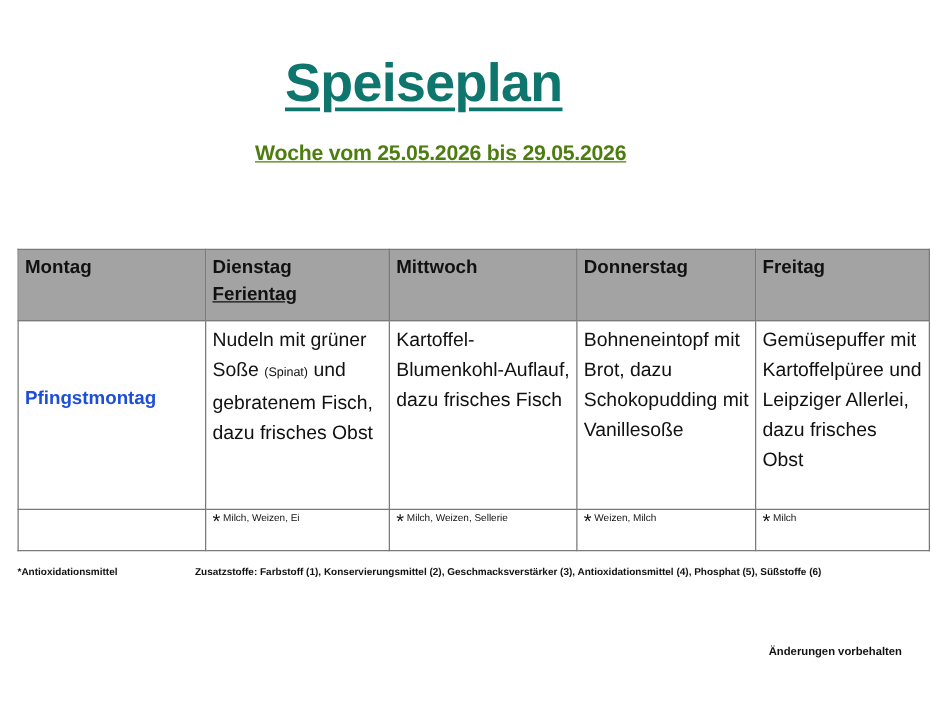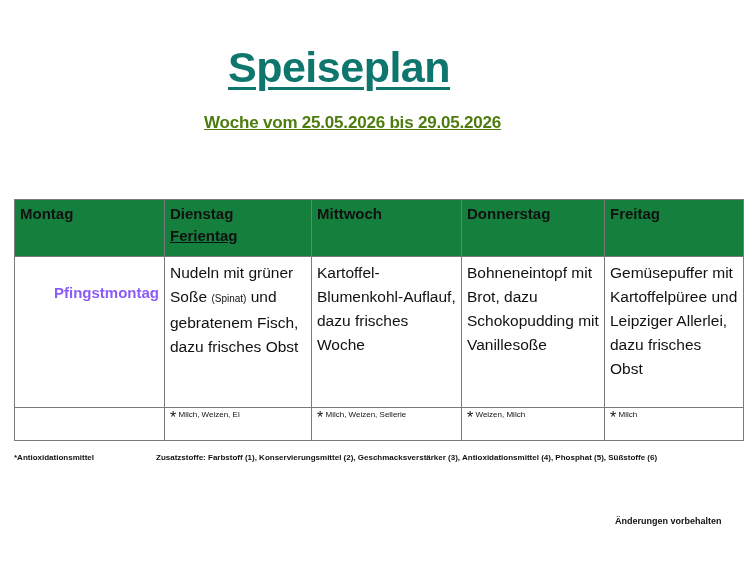--- a/index.html
+++ b/index.html
@@ -5,24 +5,24 @@
   html, body { margin:0; padding:0; background:#ffffff; }
   body { width:745px; height:563px; position:relative; overflow:hidden;
          font-family:"Liberation Sans", sans-serif; color:#111; }
   .title { position:absolute; left:228px; top:43px; font-size:43px; font-weight:bold;
            text-decoration:underline; text-decoration-thickness:3px; text-underline-offset:5px;
            letter-spacing:-0.5px; color:#0f766e; }
   .subtitle { position:absolute; left:204px; top:113px; font-size:17px; font-weight:bold;
               text-decoration:underline; color:#4d7c0f; letter-spacing:-0.2px; }
   table.plan { position:absolute; left:14px; top:199px; width:729px; border-collapse:collapse; table-layout:fixed; }
   table.plan td, table.plan th { border:1.5px solid #7a7a7a; vertical-align:top; padding:3px 5px; }
-  table.plan th { background:#15803d; text-align:left; font-size:15px; font-weight:bold; height:50px; line-height:22px; }
+  table.plan th { background:#a3a3a3; text-align:left; font-size:15px; font-weight:bold; height:50px; line-height:22px; }
   .ferientag { text-decoration:underline; display:block; }
   table.plan td.meal { font-size:15.5px; line-height:24px; height:143px; padding-top:4px; }
-  .holiday { color:#8b5cf6; font-weight:bold; font-size:15px; text-align:right; display:block; margin-top:20px; }
+  .holiday { color:#1d4ed8; font-weight:bold; font-size:15px; text-align:left; display:block; margin-top:46px; }
   .small { font-size:10px; }
   table.plan td.allergen { height:27px; font-size:8px; padding-top:2px;margin-top:32px; }
   .star { font-size:16px; vertical-align:top; line-height:16px; }
   .note-left { position:absolute; left:14px; top:453px; font-size:8px; font-weight:bold; }
   .note-right { position:absolute; left:156px; top:453px; font-size:8px; font-weight:bold; }
   .footer { position:absolute; left:615px; top:516px; font-size:9px; font-weight:bold; }
 </style>
 </head>
 <body>
 
@@ -43,21 +43,21 @@
     <th><span>Dienstag</span><span class="ferientag">Ferientag</span></th>
     <th><span>Mittwoch</span></th>
     <th><span>Donnerstag</span></th>
     <th><span>Freitag</span></th>
   </tr>
   <tr>
     <td class="meal">
           <span class="holiday">Pfingstmontag</span>
         </td>
     <td class="meal"><span>Nudeln mit grüner Soße</span> <span class="small">(Spinat)</span> <span>und gebratenem Fisch, dazu frisches Obst</span></td>
-    <td class="meal">Kartoffel-Blumenkohl-Auflauf, dazu frisches Woche</td>
+    <td class="meal">Kartoffel-Blumenkohl-Auflauf, dazu frisches Fisch</td>
     <td class="meal">Bohneneintopf mit Brot, dazu Schokopudding mit Vanillesoße</td>
     <td class="meal">Gemüsepuffer mit Kartoffelpüree und Leipziger Allerlei, dazu frisches Obst</td>
   </tr>
   <tr>
     <td class="allergen"></td>
     <td class="allergen"><span class="star">*</span> <span>Milch, Weizen, Ei</span></td>
     <td class="allergen"><span class="star">*</span> <span>Milch, Weizen, Sellerie</span></td>
     <td class="allergen"><span class="star">*</span> <span>Weizen, Milch</span></td>
     <td class="allergen"><span class="star">*</span> <span>Milch</span></td>
   </tr>

